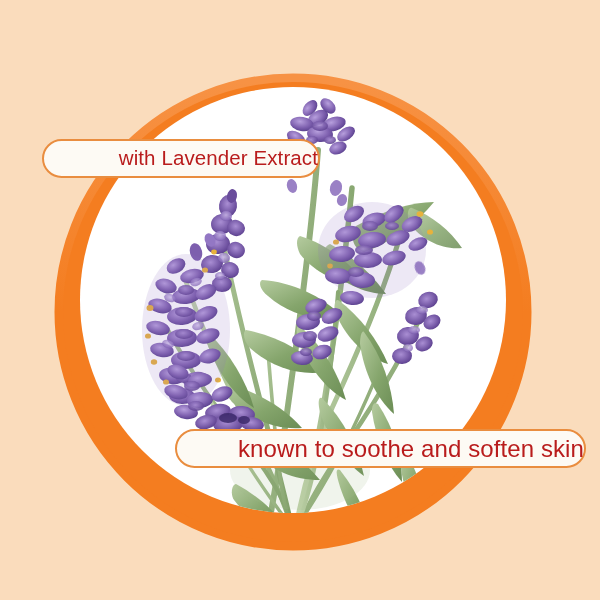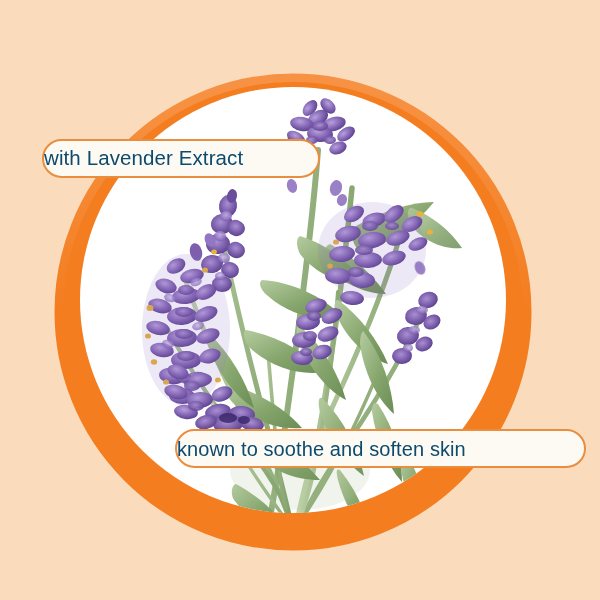--- a/index.html
+++ b/index.html
@@ -10,36 +10,36 @@
     background:#fadcbc;
   }
   #stage{
     position:relative;width:600px;height:600px;
     background:#fadcbc;
   }
   #art{position:absolute;left:0;top:0;width:600px;height:600px;}
 
   .pill{
     position:absolute;
-    display:flex;align-items:center;justify-content:flex-start;
+    display:flex;align-items:center;justify-content:flex-end;
     background:#fdfaf4;
     border:2px solid #e98d3f;
     border-radius:999px;
     box-sizing:border-box;
-    color:#0c4a6e;
+    color:#b91c1c;
     white-space:nowrap;
     letter-spacing:.1px;
   }
   #pill-top{
     left:42px;top:139px;width:278px;height:39px;
     font-size:20.5px;
   }
   #pill-bottom{
     left:175px;top:429px;width:411px;height:39px;
-    font-size:20px;
+    font-size:24px;
   }
   .pill span{line-height:1;display:block;transform:translateY(-.5px);}
 </style>
 </head>
 <body>
 
 <div id="stage">
 
   <svg id="art" viewBox="0 0 600 600" xmlns="http://www.w3.org/2000/svg" aria-hidden="true">
     <defs>

